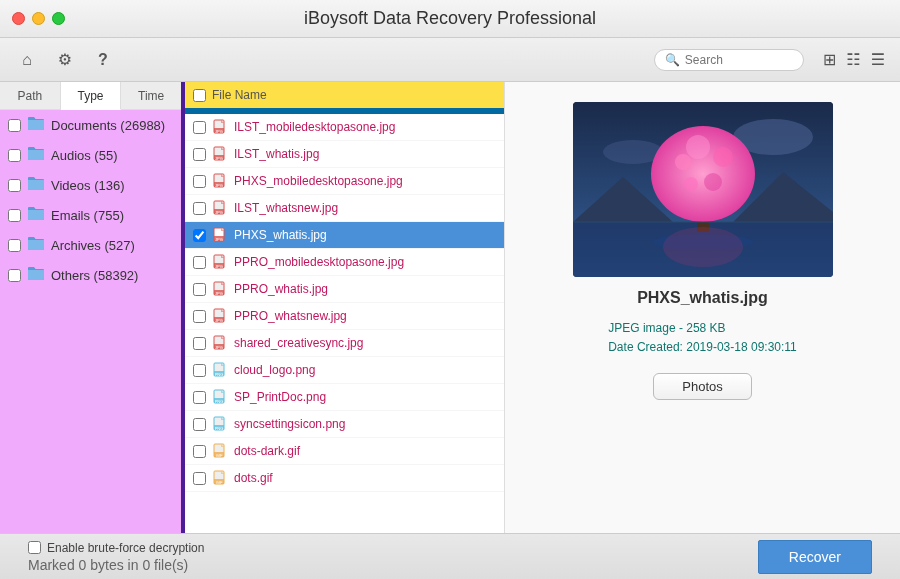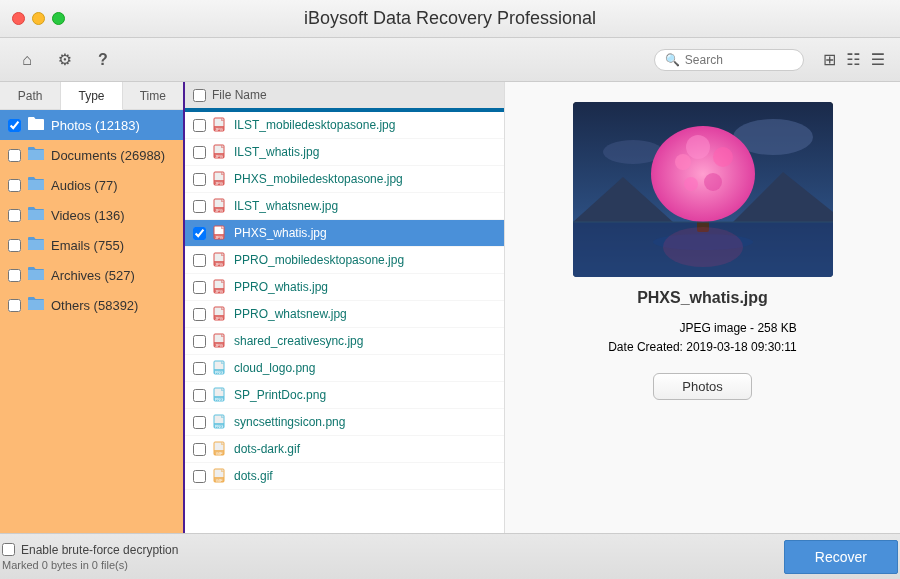--- a/index.html
+++ b/index.html
@@ -102,22 +102,22 @@
 
     
     .main-layout {
       display: flex;
       height: calc(579px - 38px - 44px - 46px);
     }
 
     
     .sidebar {
       width: 185px;
-      background: #fdba74;
-      border-right: 2px solid #4c1d95;
+      background: #f0abfc;
+      border-right: 4px solid #4c1d95;
       overflow-y: auto;
       flex-shrink: 0;
     }
 
     
     .tabs-row {
       display: flex;
       background: #ececec;
       border-bottom: 1px solid #ddd;
       height: 28px;
@@ -175,22 +175,22 @@
       width: 320px;
       background: #fff;
       border-right: 1px solid #ddd;
       overflow-y: auto;
       flex-shrink: 0;
     }
     .file-list-header {
       display: flex;
       align-items: center;
       padding: 6px 8px;
-      background: #e5e5e5;
-      border-bottom: 4px solid #0369a1;
+      background: #fde047;
+      border-bottom: 6px solid #0369a1;
       font-size: 12px;
       color: #555;
       font-weight: 500;
       gap: 6px;
     }
     .file-row {
       display: flex;
       align-items: center;
       padding: 5px 8px;
       gap: 6px;
@@ -206,21 +206,21 @@
       width: 16px;
       height: 16px;
       flex-shrink: 0;
       display: flex;
       align-items: center;
       justify-content: center;
       font-size: 12px;
     }
     .file-name {
       font-size: 12px;
-      color: #0f766e;
+      color: #be185d;
       flex: 1;
     }
     .file-row-checkbox {
       width: 13px;
       height: 13px;
       flex-shrink: 0;
     }
 
     
     .preview-panel {
@@ -242,60 +242,60 @@
     }
     .preview-image svg { width: 100%; height: 100%; }
     .preview-filename {
       font-size: 16px;
       font-weight: 600;
       color: #333;
       text-align: center;
     }
     .preview-meta {
       font-size: 12px;
-      color: #000000;
-      text-align: right;
+      color: #0f766e;
+      text-align: left;
       line-height: 1.6;
     }
     .preview-btn {
       border: 1px solid #bbb;
       background: linear-gradient(to bottom, #fff, #f0f0f0);
       border-radius: 6px;
       padding: 5px 28px;
       font-size: 13px;
       color: #333;
       cursor: pointer;
       margin-top: 4px;
     }
 
     
     .bottom-bar {
       height: 46px;
       background: linear-gradient(to bottom, #e8e8e8, #ddd);
       border-top: 1px solid #ccc;
       display: flex;
       align-items: center;
-      padding: 0 2px;
+      padding: 0 28px;
       gap: 16px;
     }
     .bottom-left {
       display: flex;
       flex-direction: column;
       gap: 2px;
       flex: 1;
     }
     .bottom-checkbox-row {
       display: flex;
       align-items: center;
       gap: 6px;
       font-size: 12px;
       color: #444;
     }
     .bottom-status {
-      font-size: 11px;
+      font-size: 14px;
       color: #666;
     }
     .recover-btn {
       background: #4a90d9;
       color: #fff;
       border: 1px solid #3a7dc0;
       border-radius: 2px;
       padding: 8px 30px;
       font-size: 14px;
       font-weight: 500;
@@ -350,43 +350,35 @@
       </div>
       <div class="tab-item active">
         <span>Type</span>
       </div>
       <div class="tab-item">
         <span>Time</span>
       </div>
     </div>
 
     <div id="sidebar-items">
-        <div class="sidebar-item selected">
-          <input type="checkbox" class="item-checkbox" checked="" style="">
-          <span class="folder-icon"><svg width="18" height="16" viewBox="0 0 18 16" xmlns="http://www.w3.org/2000/svg">
-    <path d="M1 3 Q1 2 2 2 L7 2 L8.5 4 L16 4 Q17 4 17 5 L17 14 Q17 15 16 15 L2 15 Q1 15 1 14 Z" fill="#aad4f5"></path>
-    <path d="M1 5 L17 5 L17 14 Q17 15 16 15 L2 15 Q1 15 1 14 Z" fill="#cce5ff"></path>
-  </svg></span>
-          <span class="item-label">Photos (12183)</span>
-        </div>
         <div class="sidebar-item">
           <input type="checkbox" class="item-checkbox" style="">
           <span class="folder-icon"><svg width="18" height="16" viewBox="0 0 18 16" xmlns="http://www.w3.org/2000/svg">
     <path d="M1 3 Q1 2 2 2 L7 2 L8.5 4 L16 4 Q17 4 17 5 L17 14 Q17 15 16 15 L2 15 Q1 15 1 14 Z" fill="#5b9bd5"></path>
     <path d="M1 5 L17 5 L17 14 Q17 15 16 15 L2 15 Q1 15 1 14 Z" fill="#7db8ea"></path>
   </svg></span>
           <span class="item-label">Documents (26988)</span>
         </div>
         <div class="sidebar-item">
           <input type="checkbox" class="item-checkbox" style="">
           <span class="folder-icon"><svg width="18" height="16" viewBox="0 0 18 16" xmlns="http://www.w3.org/2000/svg">
     <path d="M1 3 Q1 2 2 2 L7 2 L8.5 4 L16 4 Q17 4 17 5 L17 14 Q17 15 16 15 L2 15 Q1 15 1 14 Z" fill="#5b9bd5"></path>
     <path d="M1 5 L17 5 L17 14 Q17 15 16 15 L2 15 Q1 15 1 14 Z" fill="#7db8ea"></path>
   </svg></span>
-          <span class="item-label">Audios (77)</span>
+          <span class="item-label">Audios (55)</span>
         </div>
         <div class="sidebar-item">
           <input type="checkbox" class="item-checkbox" style="">
           <span class="folder-icon"><svg width="18" height="16" viewBox="0 0 18 16" xmlns="http://www.w3.org/2000/svg">
     <path d="M1 3 Q1 2 2 2 L7 2 L8.5 4 L16 4 Q17 4 17 5 L17 14 Q17 15 16 15 L2 15 Q1 15 1 14 Z" fill="#5b9bd5"></path>
     <path d="M1 5 L17 5 L17 14 Q17 15 16 15 L2 15 Q1 15 1 14 Z" fill="#7db8ea"></path>
   </svg></span>
           <span class="item-label">Videos (136)</span>
         </div>
         <div class="sidebar-item">

